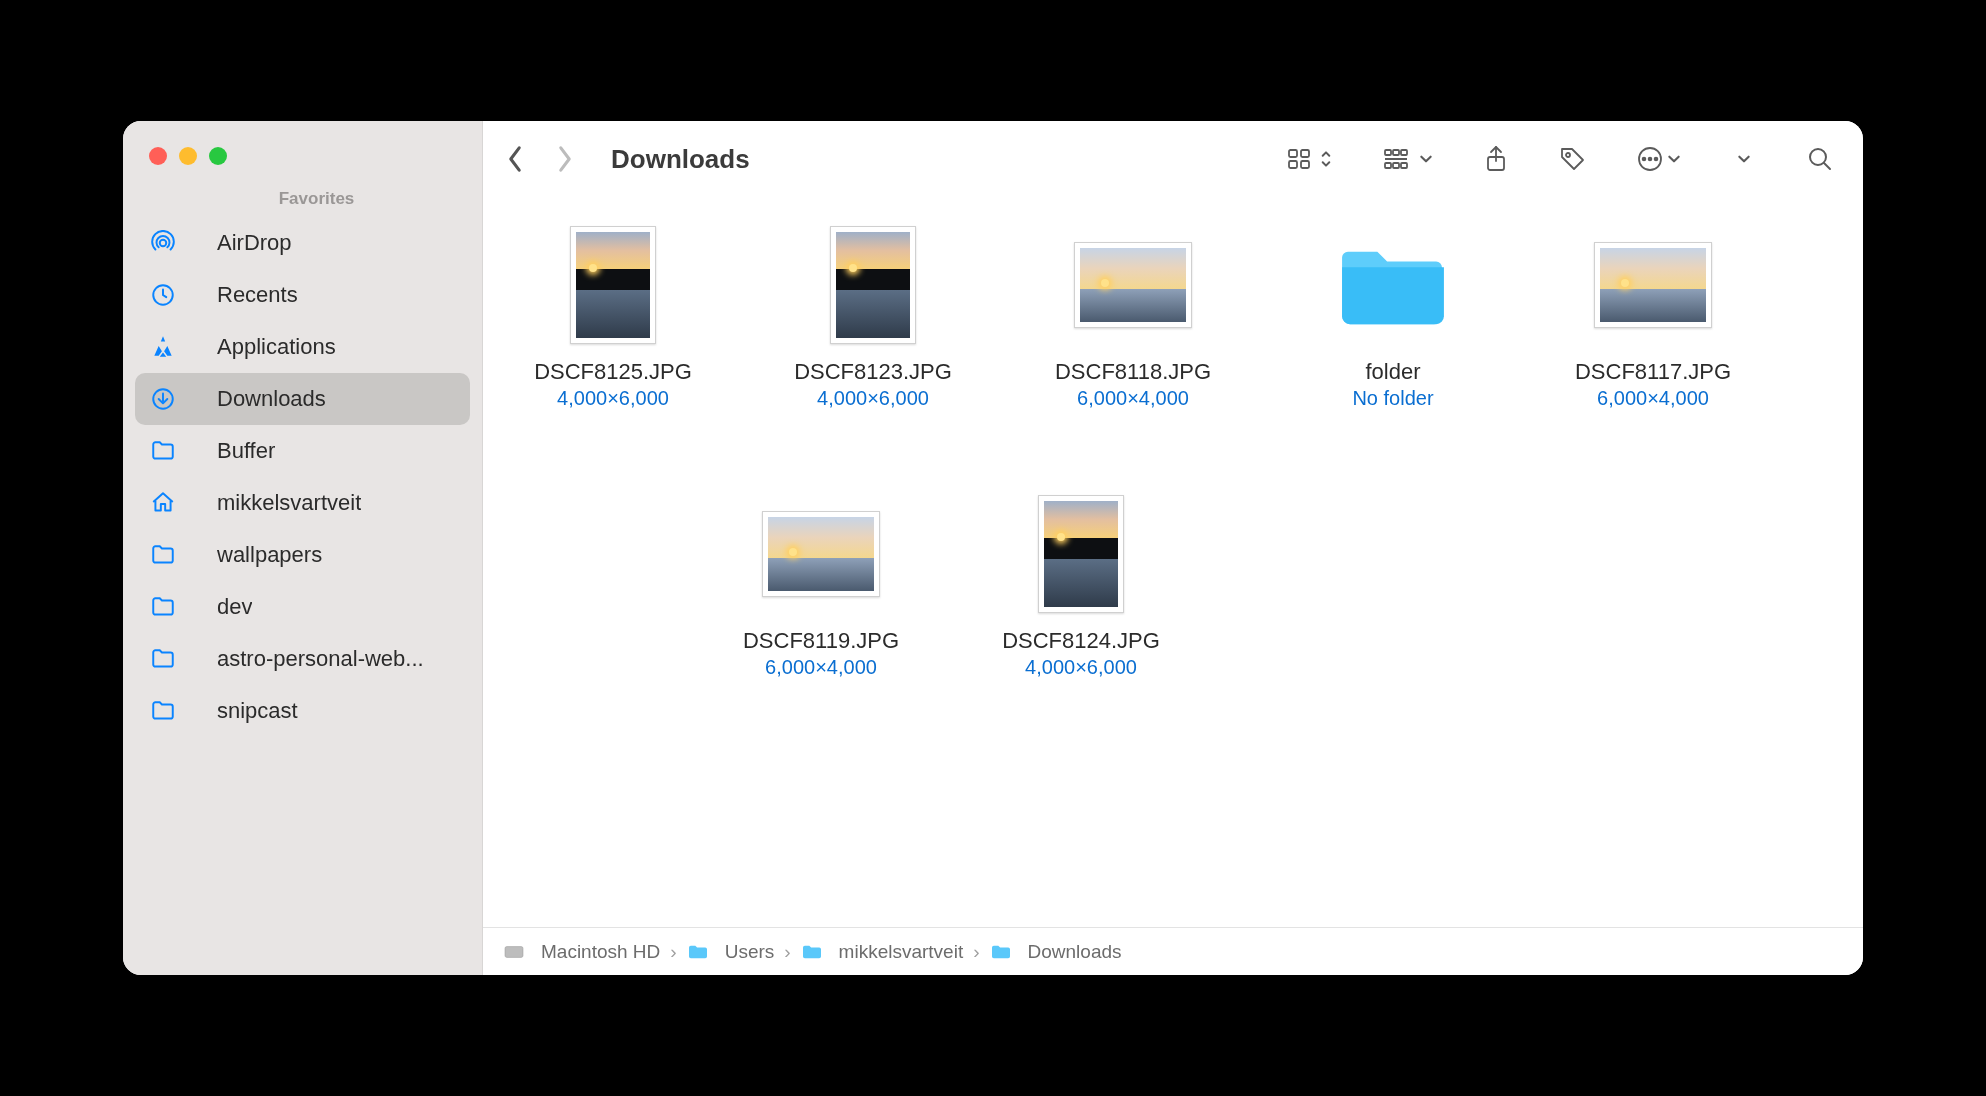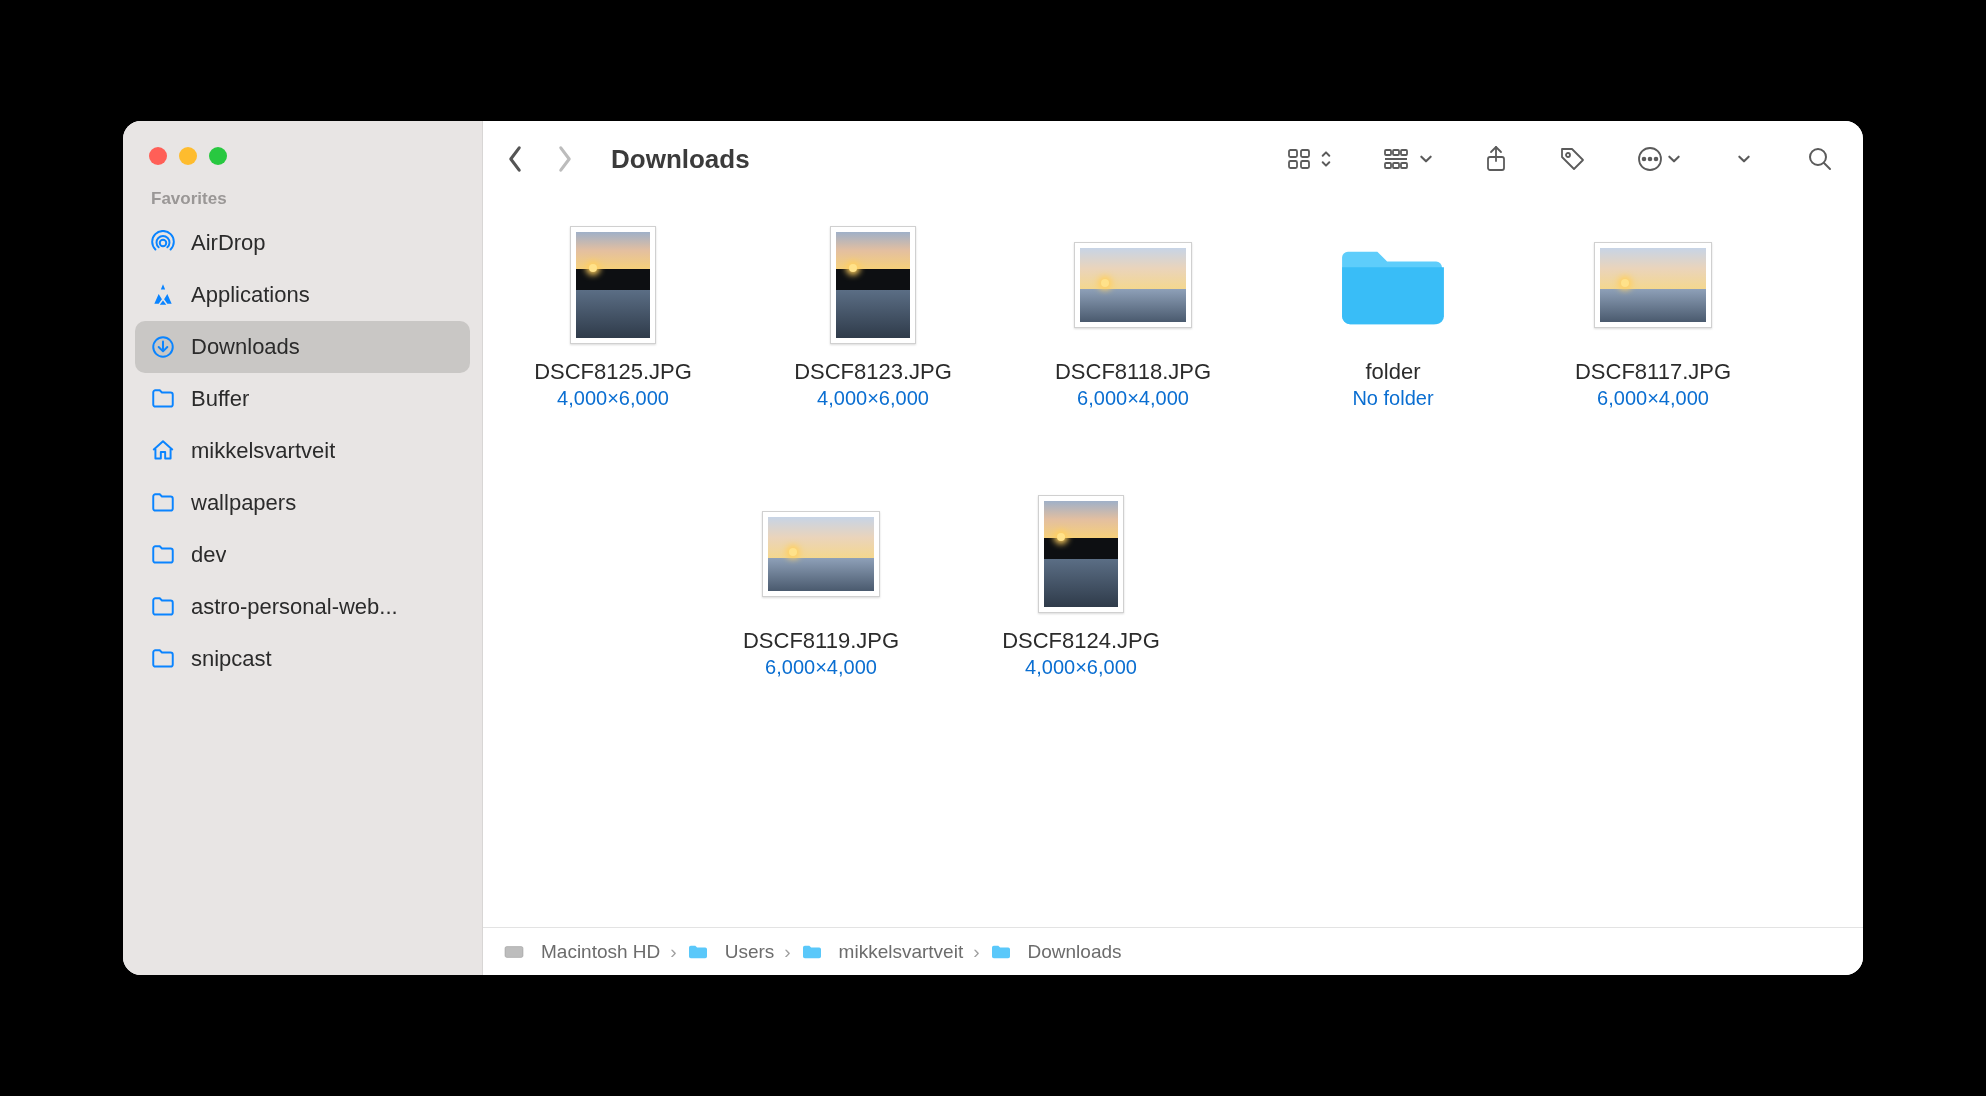--- a/index.html
+++ b/index.html
@@ -37,20 +37,21 @@
   }
   .tl { width: 18px; height: 18px; border-radius: 50%; }
   .tl.red { background: #ff5f57; }
   .tl.yellow { background: #febc2e; }
   .tl.green { background: #28c840; }
   .sidebar-section-title {
     color: #9a9796;
     font-size: 17px;
     font-weight: 600;
     padding: 0 0 8px 28px;
+    text-align: center;
   }
   .sidebar-items { padding: 0 12px; }
   .sidebar-item {
     display: flex;
     align-items: center;
     gap: 14px;
     height: 52px;
     padding: 0 14px;
     border-radius: 10px;
     color: #2b2b2b;
@@ -64,20 +65,21 @@
     display: flex;
     align-items: center;
     justify-content: center;
     color: #0a84ff;
     flex-shrink: 0;
   }
   .sidebar-label {
     white-space: nowrap;
     overflow: hidden;
     text-overflow: ellipsis;
+    margin-left: 26px;
   }
 
   
   .main {
     flex: 1;
     display: flex;
     flex-direction: column;
     background: #fff;
   }
   .toolbar {
@@ -185,20 +187,29 @@
             <svg viewBox="0 0 24 24" width="26" height="26" stroke="currentColor" fill="none" stroke-width="1.8">
               <circle cx="12" cy="12" r="3"></circle>
               <path d="M5 18a10 10 0 1 1 14 0" stroke-linecap="round"></path>
               <path d="M8 16a6 6 0 1 1 8 0" stroke-linecap="round"></path>
             </svg>
           </span>
           <span class="sidebar-label">AirDrop</span>
         </div>
         <div class="sidebar-item">
           <span class="sidebar-icon">
+            <svg viewBox="0 0 24 24" width="26" height="26" stroke="currentColor" fill="none" stroke-width="1.8">
+              <circle cx="12" cy="12" r="9"></circle>
+              <path d="M12 7v5l3 2" stroke-linecap="round"></path>
+            </svg>
+          </span>
+          <span class="sidebar-label">Recents</span>
+        </div>
+        <div class="sidebar-item">
+          <span class="sidebar-icon">
             <svg viewBox="0 0 24 24" width="26" height="26" stroke="currentColor" fill="currentColor" stroke-width="0">
               <path d="M12 2l2 5h-4zM4 20l4-9 3 5-3 4zM20 20l-4-9-3 5 3 4zM9 21h6l-3-4z"></path>
             </svg>
           </span>
           <span class="sidebar-label">Applications</span>
         </div>
         <div class="sidebar-item selected">
           <span class="sidebar-icon">
             <svg viewBox="0 0 24 24" width="26" height="26" stroke="currentColor" fill="none" stroke-width="1.8">
               <circle cx="12" cy="12" r="9"></circle>

